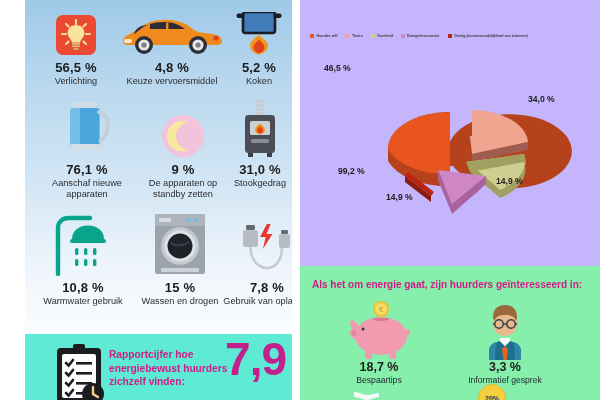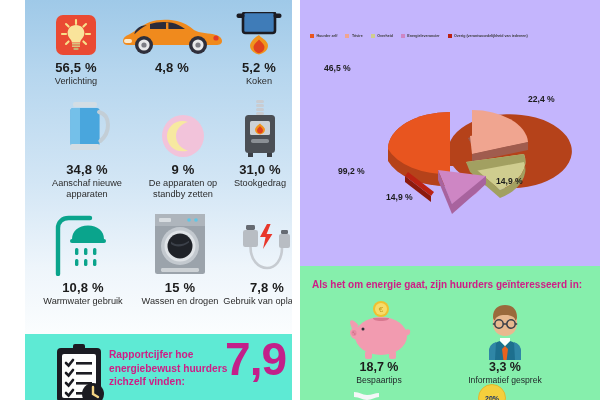--- a/index.html
+++ b/index.html
@@ -110,20 +110,21 @@
               <circle cx="24" cy="31" r="2.6" fill="#7d7d85"></circle>
             </g>
           <g>
               <circle cx="78" cy="31" r="9" fill="#2f2f3b"></circle>
               <circle cx="78" cy="31" r="5.6" fill="#e8e8ea"></circle>
               <circle cx="78" cy="31" r="2.6" fill="#7d7d85"></circle>
             </g>
         </svg>
       </div>
       <div class="pct">4,8 %</div>
+      <div class="lbl">Keuze vervoersmiddel</div>
     </div>
 
     <div class="stat" style="left:205px;top:2px;width:58px;">
       <div class="icon-wrap">
         <svg width="48" height="44" viewBox="0 0 48 44">
           <rect x="8" y="0" width="32" height="21" rx="2.5" fill="#3f7cb8" stroke="#1b1b22" stroke-width="2.6"></rect>
           <rect x="1.5" y="1.5" width="8" height="4.6" rx="2" fill="#1b1b22"></rect>
           <rect x="38.5" y="1.5" width="8" height="4.6" rx="2" fill="#1b1b22"></rect>
           <path d="M24 23c2.6 3.4 6.6 4.4 8.4 8.2 1.8 3.8-.6 9.6-8.4 11.2-7.8-1.6-10.2-7.4-8.4-11.2C17.4 27.4 21.4 24.4 24 23z" fill="#f0941d"></path>
           <path d="M24 27.5c1.8 2.4 4.2 3.6 5.2 6.2 1 2.8-.8 6.6-5.2 7.6-4.4-1-6.2-4.8-5.2-7.6 1-2.6 3.4-4 5.2-6.2z" fill="#e0411f"></path>
@@ -136,21 +137,21 @@
     <div class="stat" style="left:14px;top:100px;width:96px;">
       <div class="icon-wrap" style="height:58px;">
         <svg width="52" height="58" viewBox="0 0 52 58">
           <rect x="12" y="2" width="24" height="5" rx="2" fill="#d3dde4"></rect>
           <path d="M12 8h24c1.6 0 2.6 1 2.6 2.6v32c0 4-2.6 6.4-6.6 6.4H16c-4 0-6.6-2.4-6.6-6.4v-32C9.4 9 10.4 8 12 8z" fill="#49a6dd"></path>
           <path d="M12 8h7v41h-3c-4 0-6.6-2.4-6.6-6.4v-32C9.4 9 10.4 8 12 8z" fill="#74c0e9"></path>
           <rect x="9.4" y="44" width="29.2" height="6" rx="1.6" fill="#d3dde4"></rect>
           <path d="M38 12c6 1.6 9 6 9 13s-3 12-7.6 16" stroke="#c3ced6" stroke-width="4" fill="none" stroke-linecap="round"></path>
         </svg>
       </div>
-      <div class="pct">34,8 %</div>
+      <div class="pct">76,1 %</div>
       <div class="lbl">Aanschaf nieuwe apparaten</div>
     </div>
 
     <div class="stat" style="left:113px;top:100px;width:90px;">
       <div class="icon-wrap" style="height:58px;">
         <svg width="44" height="44" viewBox="0 0 44 44">
           <circle cx="22" cy="22" r="21" fill="#f2c3da"></circle>
           <path d="M27 8c-7 1.6-12 7.4-12 14.2 0 6.8 5 12.6 12 14.2-1.8.6-3.6.9-5.6.9-8.6 0-15.4-6.8-15.4-15.1S12.8 7.1 21.4 7.1c2 0 3.8.3 5.6.9z" fill="#f7e9a0"></path>
         </svg>
       </div>
@@ -326,21 +327,21 @@
           <path d="M152 154 L186 126 L186 134 L152 164 Z" fill="#a8639e"></path>
         </g>
 
         <g>
           <path d="M108 122 L134 142 L131 146 L105 126 Z" fill="#bb2213"></path>
           <path d="M105 126 L131 146 L131 152 L105 132 Z" fill="#8c1a0e"></path>
         </g>
       </svg>
 
       <div class="pie-lbl" style="left:24px;top:13px;">46,5 %</div>
-      <div class="pie-lbl" style="left:228px;top:44px;">22,4 %</div>
+      <div class="pie-lbl" style="left:228px;top:44px;">34,0 %</div>
       <div class="pie-lbl" style="left:196px;top:126px;">14,9 %</div>
       <div class="pie-lbl" style="left:86px;top:142px;">14,9 %</div>
       <div class="pie-lbl" style="left:38px;top:116px;">99,2 %</div>
     </div>
   </div>
 
   <div id="teal-panel">
     <div id="teal-title">Als het om energie gaat, zijn huurders geïnteresseerd in:</div>
 
     <div class="teal-stat" style="left:24px;top:34px;">

